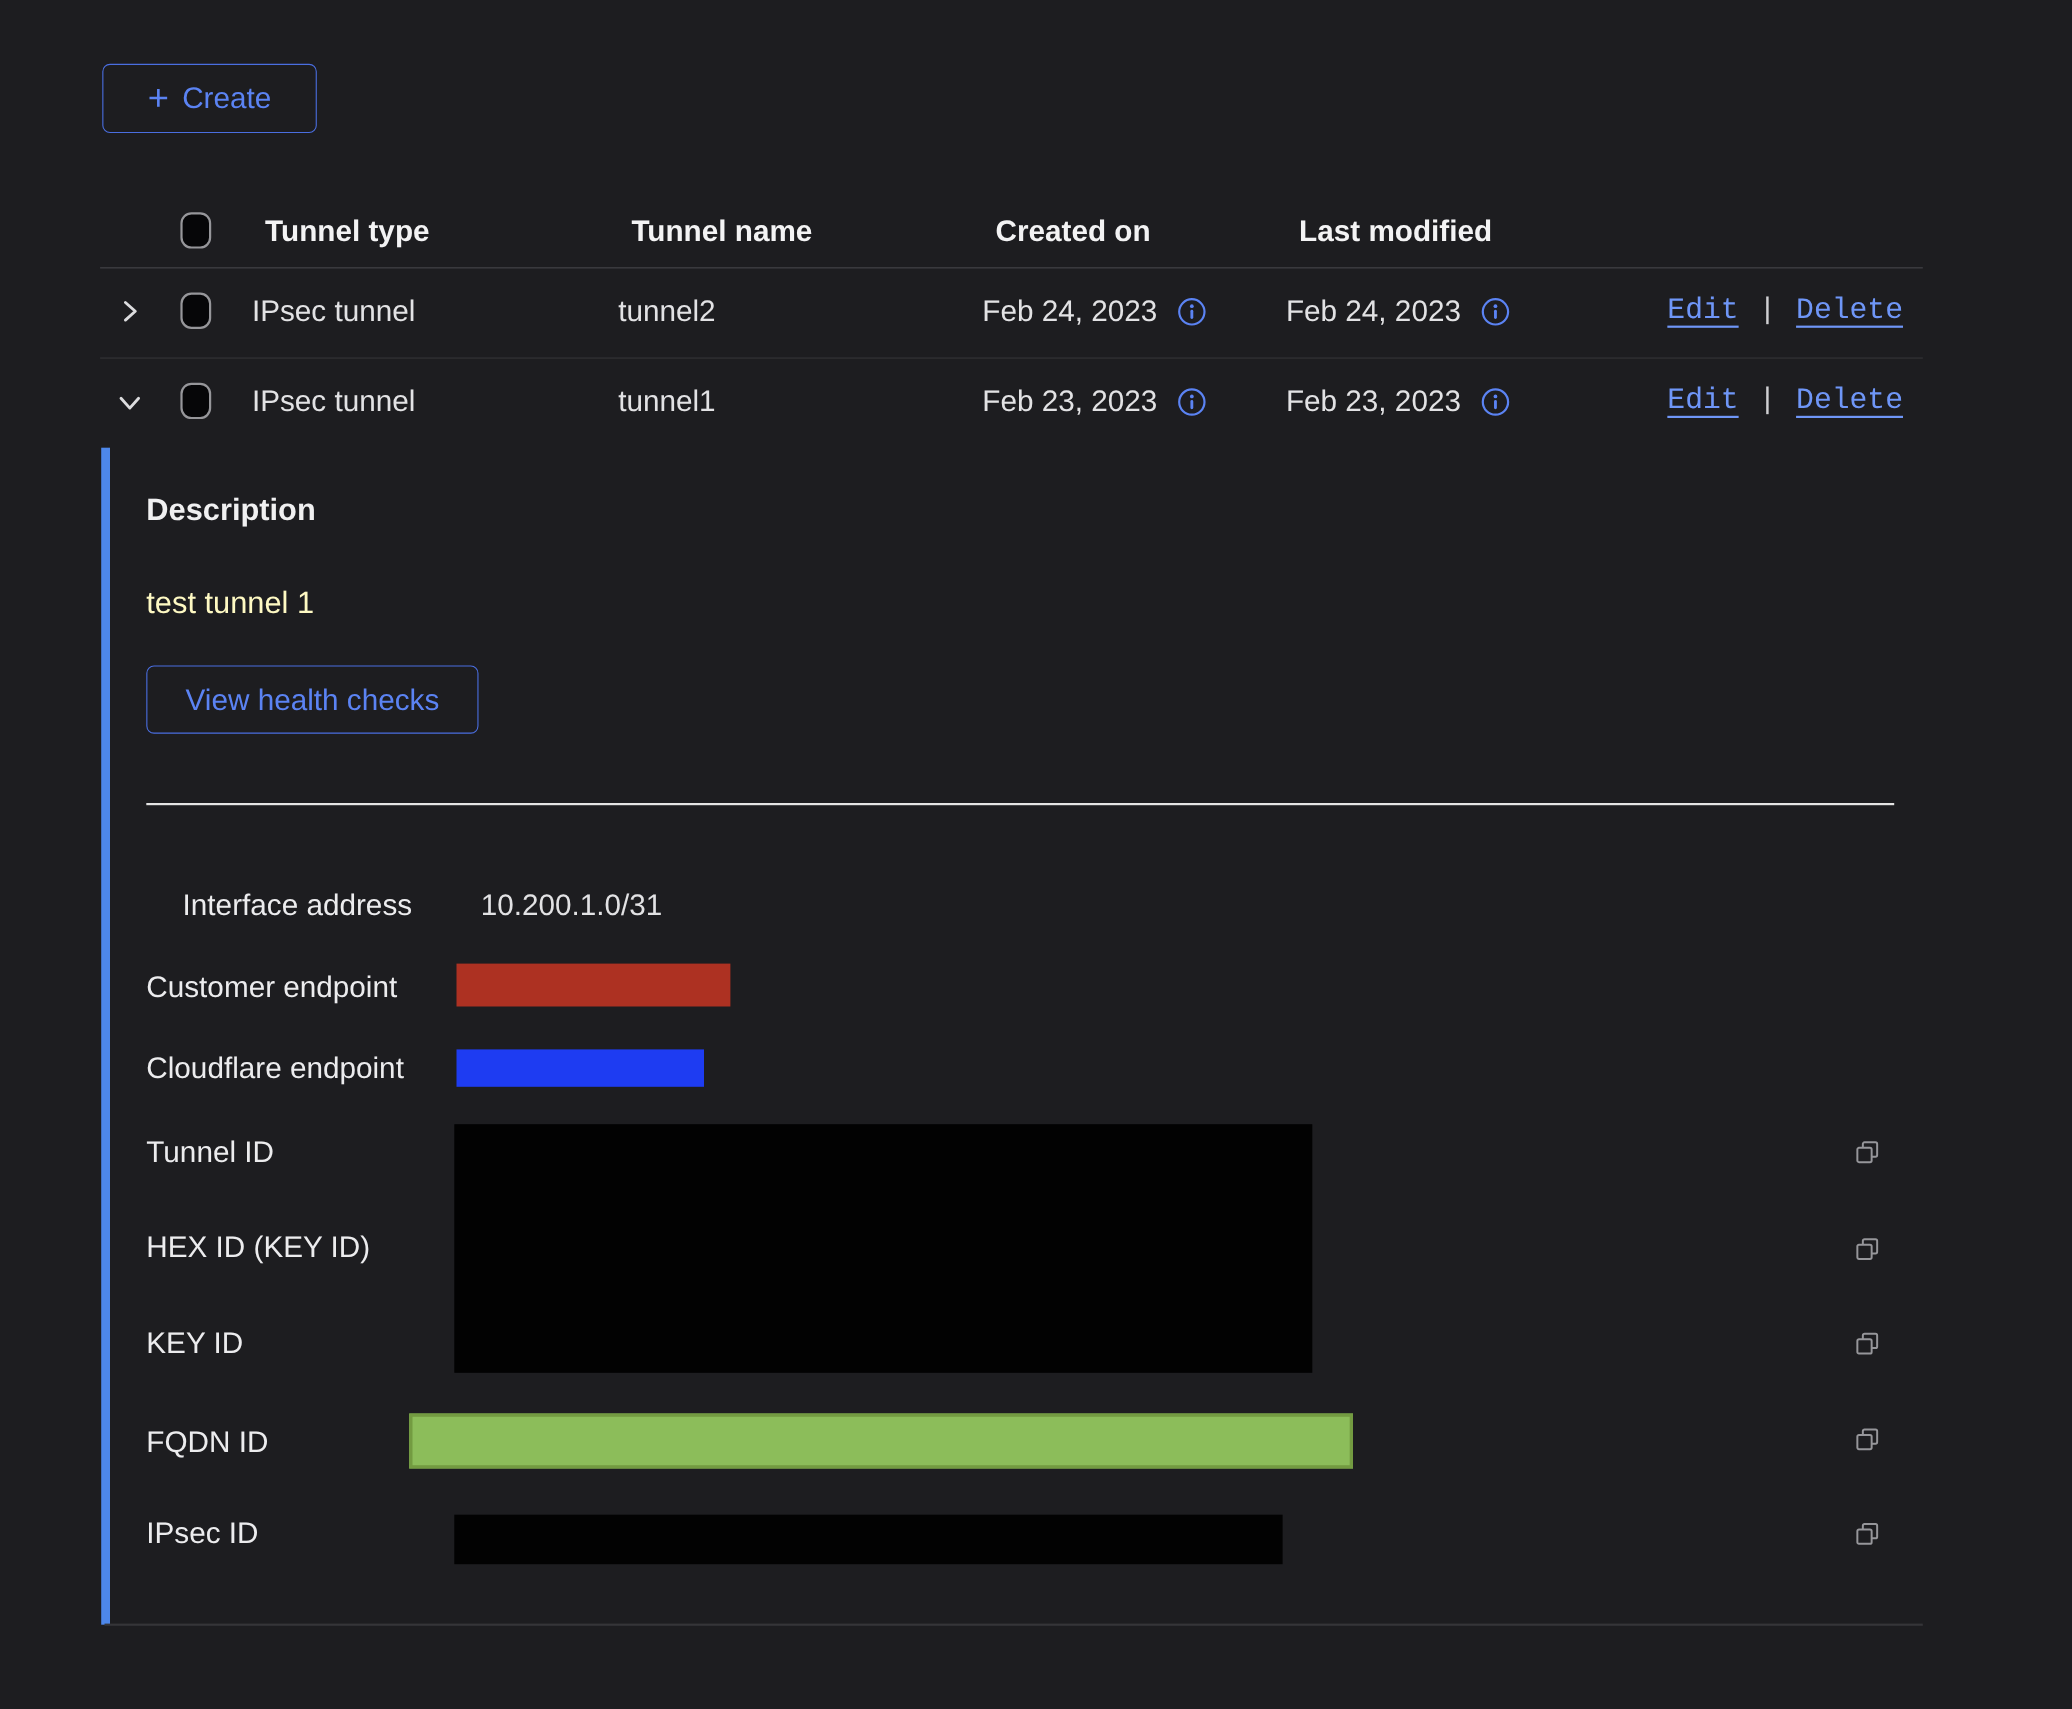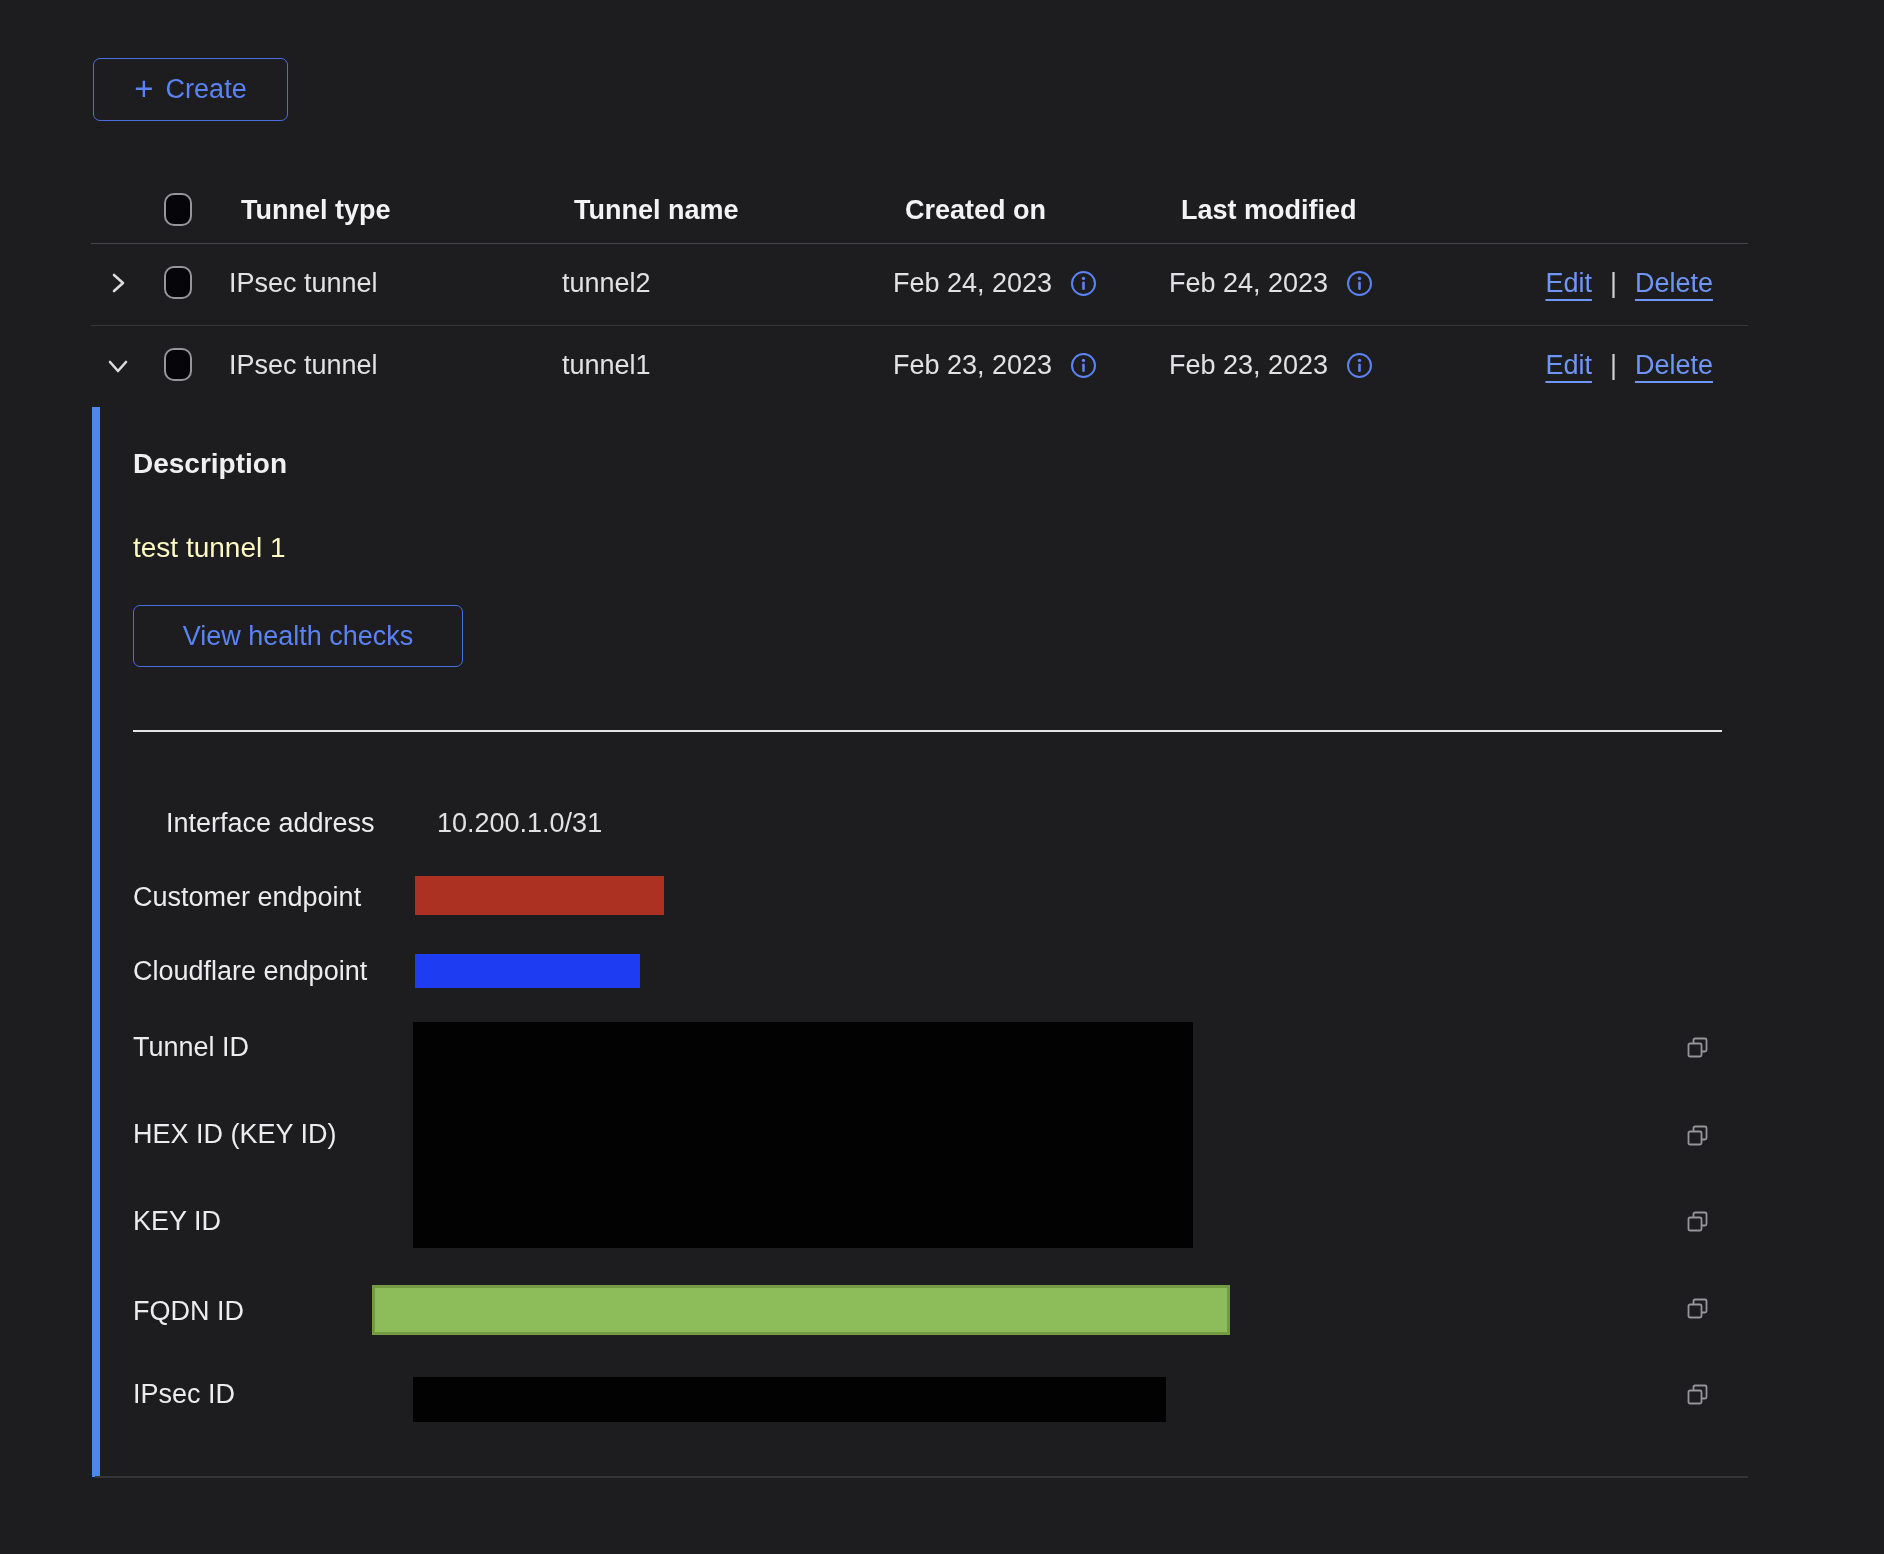--- a/index.html
+++ b/index.html
@@ -24,27 +24,27 @@
   .hr{position:absolute;height:1px;background:#47474b;}
   .hr.dim{background:#353538;}
   .hr.light{background:#e4e4e4;height:2px;}
   
   .cb{position:absolute;width:28px;height:33px;border:2.5px solid #96969a;border-radius:10px;
       background:#060608;box-sizing:border-box;cursor:pointer;}
   
   .lnk{color:#6f96f7;font-size:27px;line-height:32px;text-decoration:underline;
        text-underline-offset:7px;text-decoration-thickness:1.5px;cursor:pointer;}
   .pipe{color:#cfcfd2;font-size:27px;line-height:32px;}
-  .actions{position:absolute;right:171px;display:flex;gap:18px;align-items:flex-start;}
+  .actions{position:absolute;right:154px;display:flex;gap:18px;align-items:flex-start;font-family:Liberation Mono, monospace;}
   
   .blue-bar{position:absolute;left:92px;top:407px;width:8px;height:1070px;background:#4d87ea;}
   .desc-label{position:absolute;left:133px;font-size:28px;font-weight:600;color:#f0f0f1;line-height:34px;}
   .desc-value{position:absolute;left:133px;font-size:28px;color:#fef9c3;line-height:34px;}
   .health-btn{
-    position:absolute;left:133px;top:605px;width:330px;height:62px;
+    position:absolute;left:133px;top:605px;width:302px;height:62px;
     background:transparent;border:1.6px solid #4a6ee0;border-radius:7px;
     color:#5b83f3;font-size:27px;font-family:inherit;cursor:pointer;
     display:flex;align-items:center;justify-content:center;
   }
   .flabel{position:absolute;left:133px;font-size:27px;color:#ececee;line-height:34px;}
   .fvalue{position:absolute;font-size:27px;color:#e2e2e4;line-height:34px;}
   .redact{position:absolute;}
   .redact.red{background:#ad3122;}
   .redact.blue{background:#1e3cf2;}
   .redact.black{background:#020202;}

